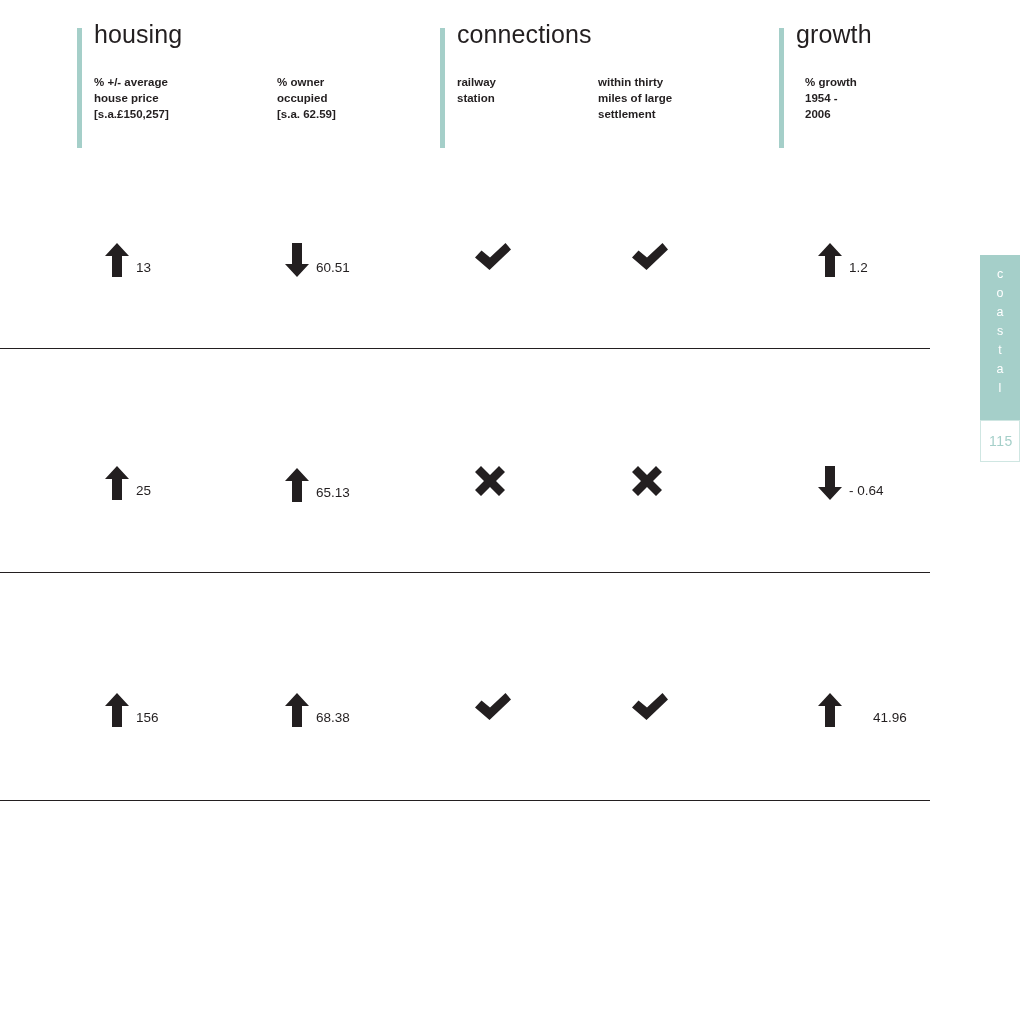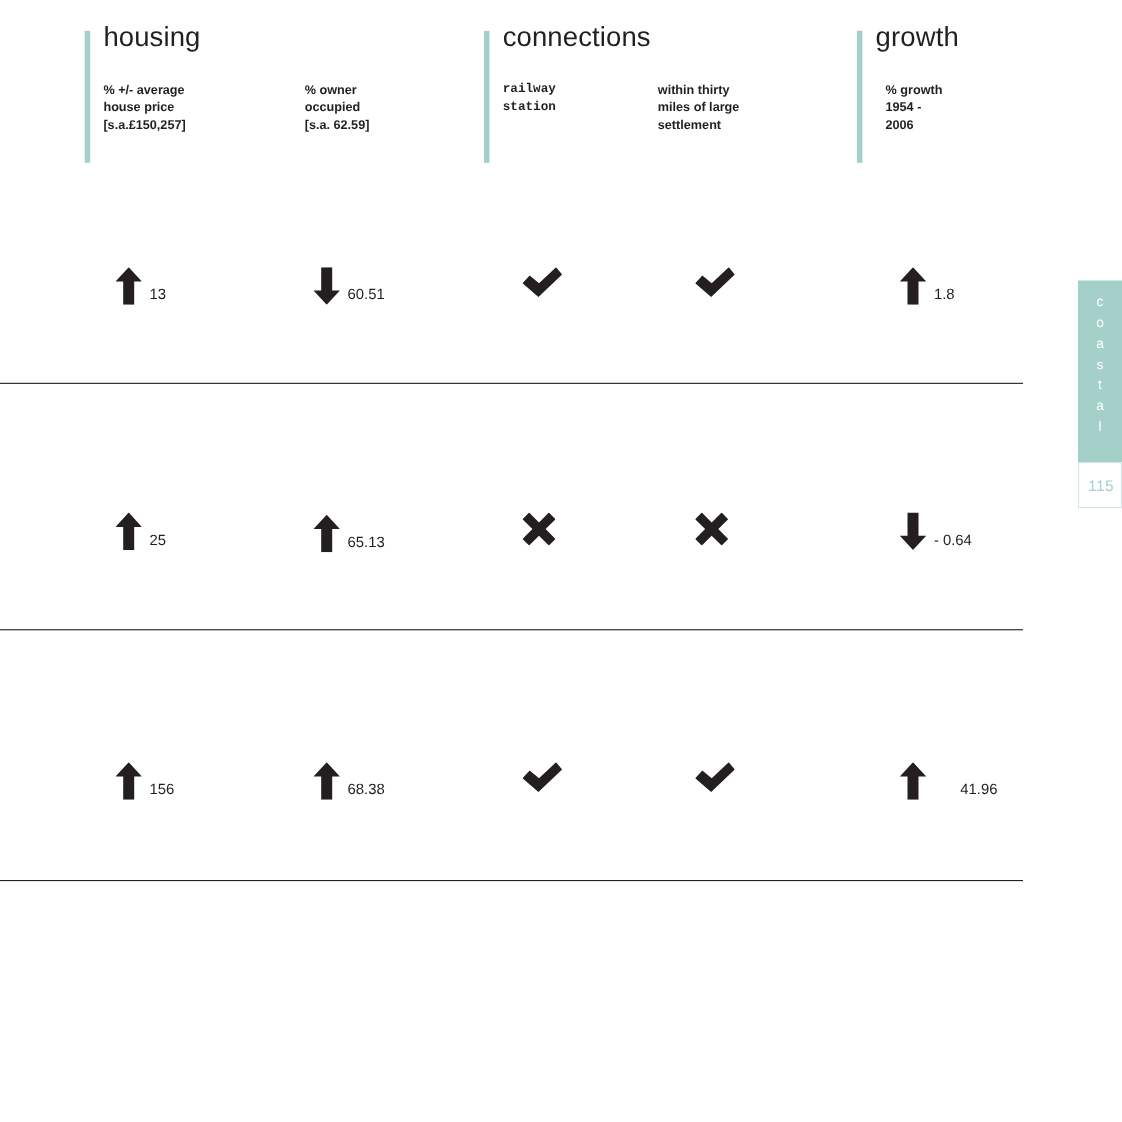--- a/index.html
+++ b/index.html
@@ -177,21 +177,21 @@
       <div class="col-label" style="left: 94px; top: 74px; position: absolute;">% +/- average
 house price
 [s.a.£150,257]</div>
       <div class="col-label" style="left: 277px; top: 74px; position: absolute;">% owner
 occupied
 [s.a. 62.59]</div>
       <div class="section" style="left: 440px;">
         <div class="section-rule" style="background: rgb(165, 207, 201);"></div>
         <div class="section-title">connections</div>
       </div>
-      <div class="col-label" style="left: 457px; top: 74px; position: absolute; font-family: Liberation Mono, monospace;">railway
+      <div class="col-label" style="left: 457px; top: 74px; position: absolute;">railway
 station</div>
       <div class="col-label" style="left: 598px; top: 74px; position: absolute;">within thirty
 miles of large
 settlement</div>
       <div class="section" style="left: 779px;">
         <div class="section-rule" style="background: rgb(165, 207, 201);"></div>
         <div class="section-title">growth</div>
       </div>
       <div class="col-label" style="left: 805px; top: 74px; position: absolute;">% growth
 1954 -
@@ -229,21 +229,21 @@
               <path fill="#231f20" d="M30.5 0 L36 6.5 L14.5 27 L0 14.5 L6.5 7.5 L15 14.5 Z"></path>
             </svg>
           </span>
         </div>
         <div class="cell" style="left: 818px; top: 243px;">
           <span class="glyph">
             <svg width="24" height="34" viewBox="0 0 24 34" aria-hidden="true">
               <path fill="#231f20" d="M12 0 L24 13 L17 13 L17 34 L7 34 L7 13 L0 13 Z"></path>
             </svg>
           </span>
-          <span class="cell-value">1.8</span>
+          <span class="cell-value">1.2</span>
         </div>
         <div class="row-divider" style="top: 348px;"></div>
       </div>
       <div class="row" style="top: 0px;">
         <div class="cell" style="left: 105px; top: 466px;">
           <span class="glyph">
             <svg width="24" height="34" viewBox="0 0 24 34" aria-hidden="true">
               <path fill="#231f20" d="M12 0 L24 13 L17 13 L17 34 L7 34 L7 13 L0 13 Z"></path>
             </svg>
           </span>

